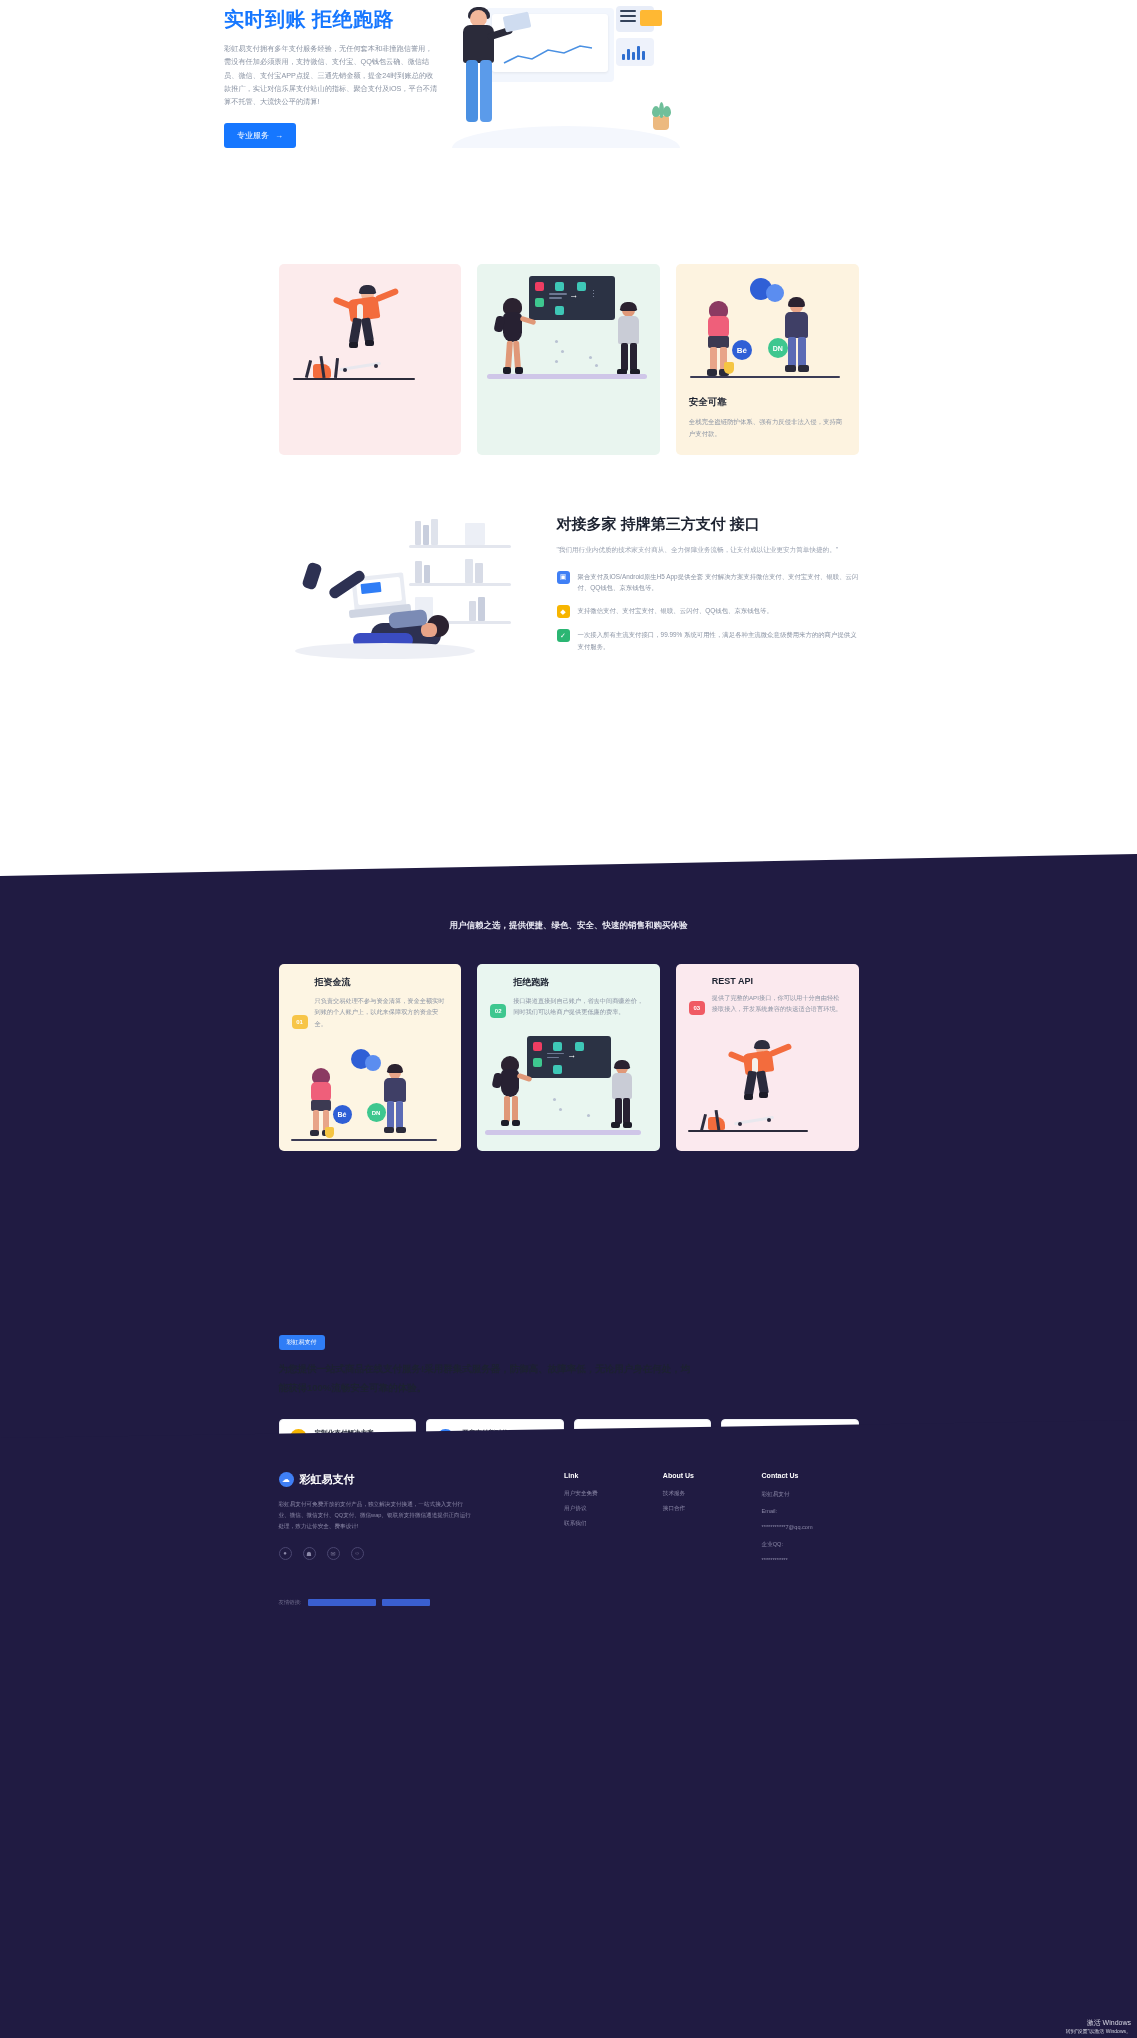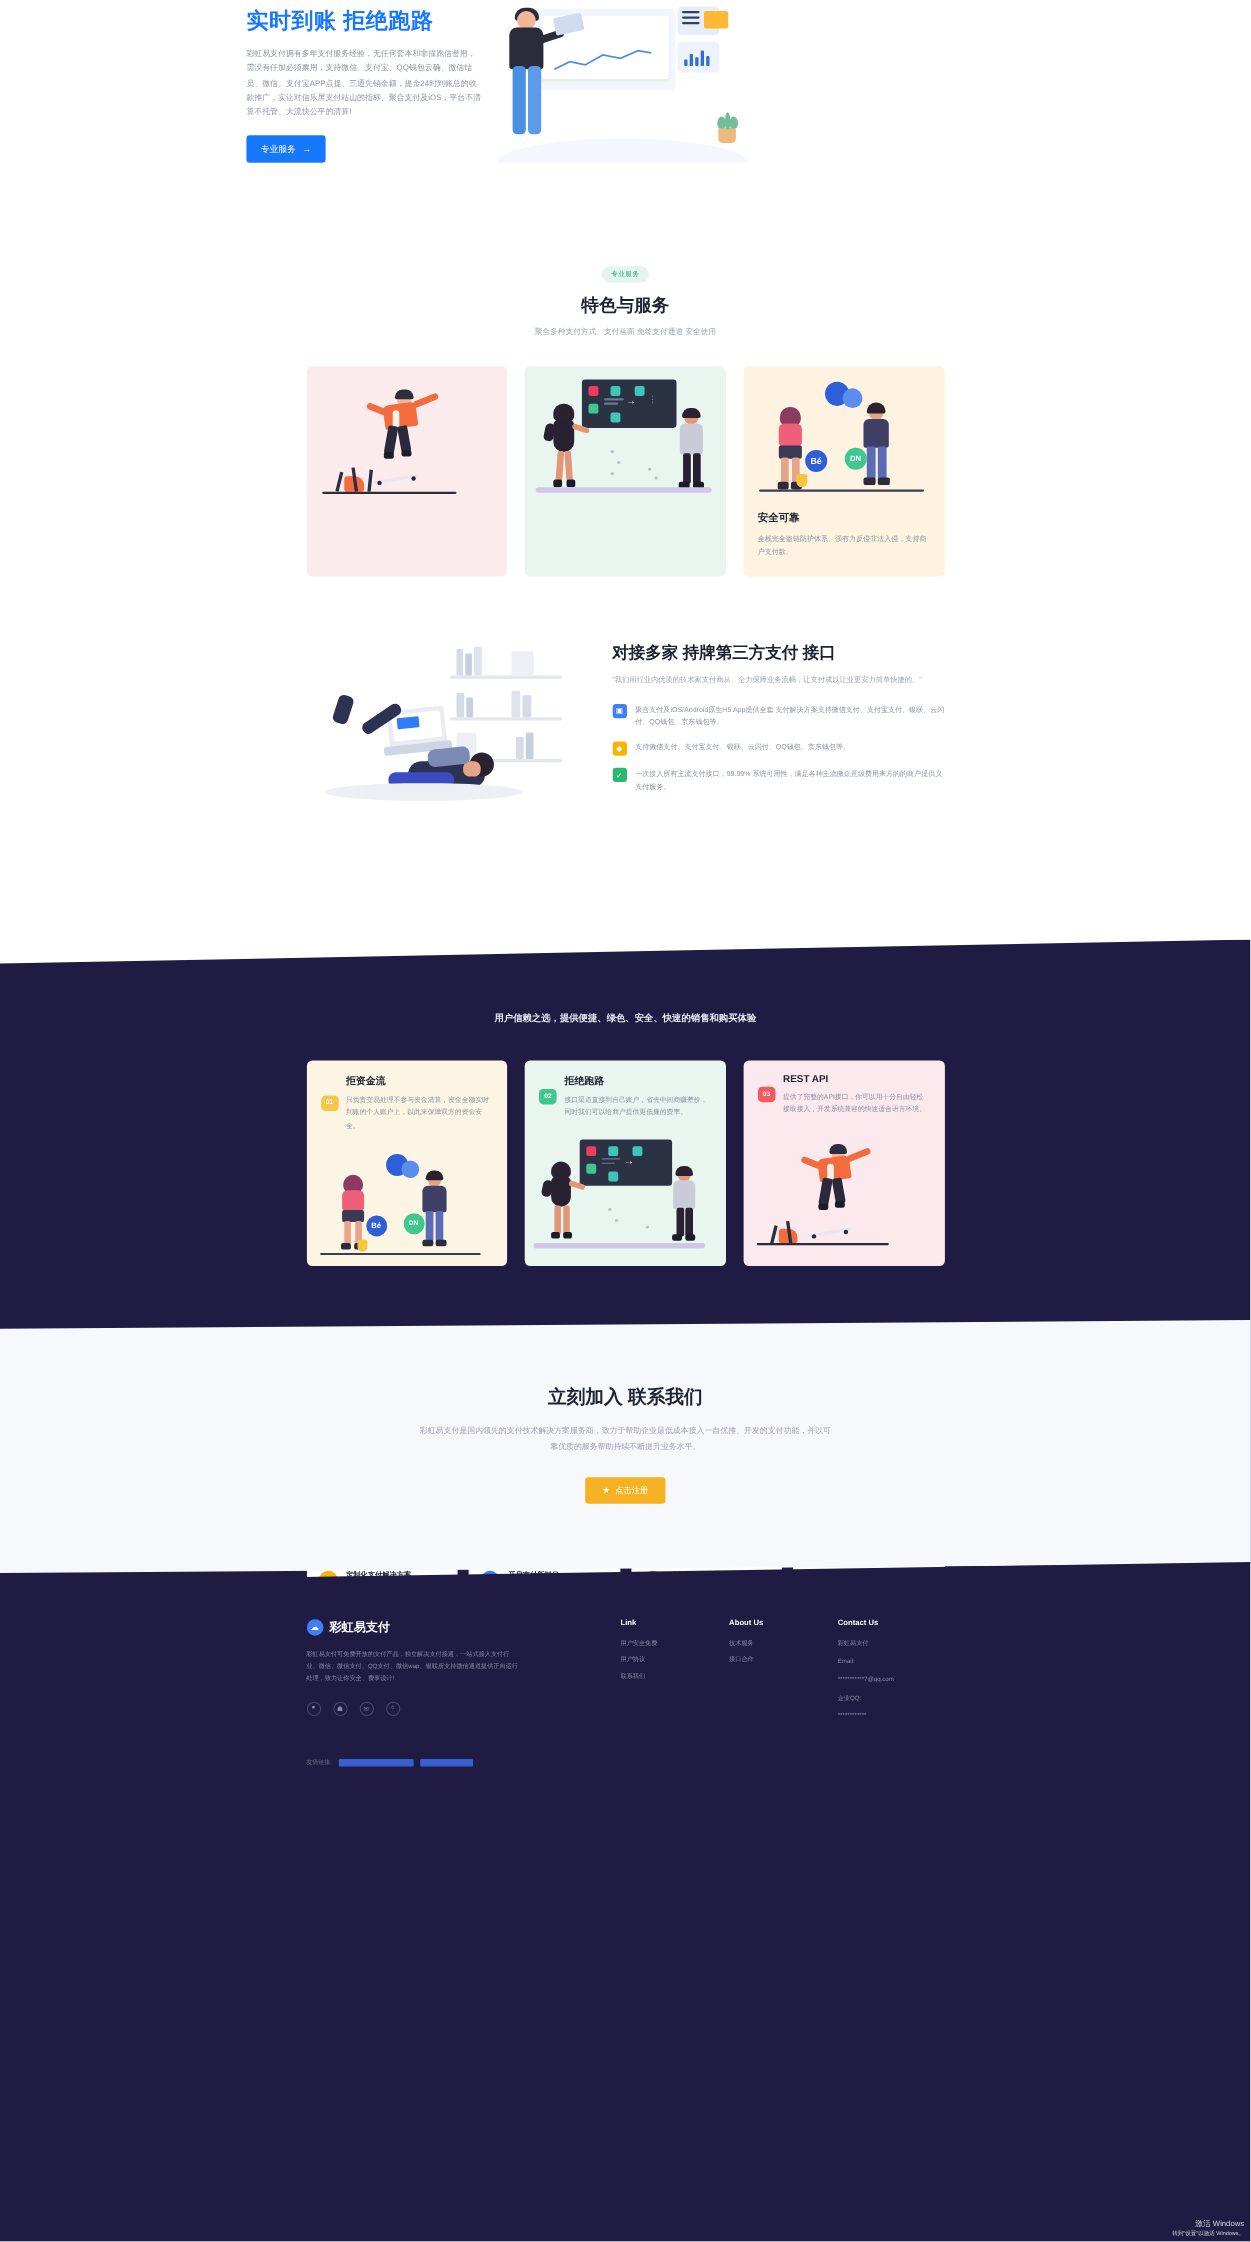--- a/index.html
+++ b/index.html
@@ -99,21 +99,21 @@
   
   .dark{
     position:absolute;left:0;width:1137px;background:#201b42;
     clip-path:polygon(0 22px,1137px 0,1137px 568px,0 600px);
   }
   .dark-inner{padding-top:66px;}
   .dark-title{text-align:center;font-size:17px;font-weight:bold;color:#fff;margin:0 0 10px;}
   .dark-sub{text-align:center;font-size:8.5px;color:#e8e8f2;margin:0;font-weight:bold;}
   .dark-cards{display:flex;gap:16px;margin-top:32px;}
   .dcard{flex:1;border-radius:5px;overflow:hidden;}
-  .dcard .top{padding:12px 13px 6px;display:flex;gap:7px;align-items:center;}
+  .dcard .top{padding:12px 13px 6px;display:flex;gap:7px;align-items:flex-end;}
   .badge{width:16px;height:14px;border-radius:4px;flex:0 0 16px;display:flex;align-items:center;justify-content:center;color:#fff;font-size:6px;font-weight:bold;}
   .b-yellow{background:#f7c548;}
   .b-green{background:#3ec78f;}
   .b-red{background:#f05a63;}
   .dcard h4{font-size:9px;font-weight:bold;color:#1c2230;margin:0 0 6px;}
   .dcard p{font-size:6.2px;line-height:1.85;color:#8a93a3;margin:0;}
   .dcard .ill{height:108px;position:relative;overflow:hidden;margin-top:8px;}
   .d-cream{background:#fdf5e3;}
   .d-mint{background:#e9f6f0;}
   .d-pink{background:#fbe9ee;}
@@ -216,25 +216,20 @@
           <div class="lf" style="left:2px;top:6px;width:8px;height:11px;"></div>
           <div class="lf" style="left:13px;top:6px;width:8px;height:11px;"></div>
         </div>
       </div>
       <div class="hero-ground"></div>
     </div>
   </section>
 
   <section style="position:relative;padding-top:38px;">
     <div class="wrap">
-      <div class="sec-head">
-        <span class="pill">专业服务</span>
-        <h2 class="sec-title">特色与服务</h2>
-        <p class="sec-sub">聚合多种支付方式、支付画面 免签支付通道 安全使用</p>
-      </div>
 
       <div class="cards">
 
         <div class="card c-pink">
           <div class="ill">
             <div class="fig" style="left:52px;top:22px;width:70px;height:78px;">
               <div class="hd" style="left:30px;top:2px;width:13px;height:13px;background:#f2b79a;"></div>
               <div class="hd" style="left:28px;top:-1px;width:17px;height:9px;background:#2d2d3e;border-radius:8px 8px 2px 2px;"></div>
               <div class="bd" style="left:18px;top:12px;width:30px;height:22px;background:#f36c3d;transform:rotate(-8deg);"></div>
               <div class="bd" style="left:26px;top:18px;width:6px;height:16px;background:#f5f0ea;"></div>
@@ -550,30 +545,20 @@
           <span class="dot d-g">✓</span>
           <div>
             <h5>主流支付接口全支持</h5>
             <p>微信支付接入、支付宝支付接入等。</p>
           </div>
         </div>
       </div>
     </div>
   </section>
 
-  <div class="cta" style="top:1200px;">
-    <div class="cta-inner">
-      <h2 class="cta-title">立刻加入 联系我们</h2>
-      <p class="cta-sub">彩虹易支付是国内领先的支付技术解决方案服务商，致力于帮助企业最低成本接入一自优推、开发的支付功能，并以可靠优质的服务帮助持续不断提升业务水平。</p>
-      <button class="cta-btn">
-        <span>★</span>
-        <span>点击注册</span>
-      </button>
-    </div>
-  </div>
 
   <div class="footer" style="top:1420px;height:618px;">
     <div class="wrap">
       <div class="f-inner">
         <div class="f-left">
           <div class="f-logo">
             <span class="mark">☁</span>
             <span class="name">彩虹易支付</span>
           </div>
           <p class="f-desc">彩虹易支付可免费开放的支付产品，独立解决支付接通，一站式接入支付行业、微信、微信支付、QQ支付、微信wap、银联所支持微信通道提供正向运行处理，致力让你安全、费事设计!</p>

